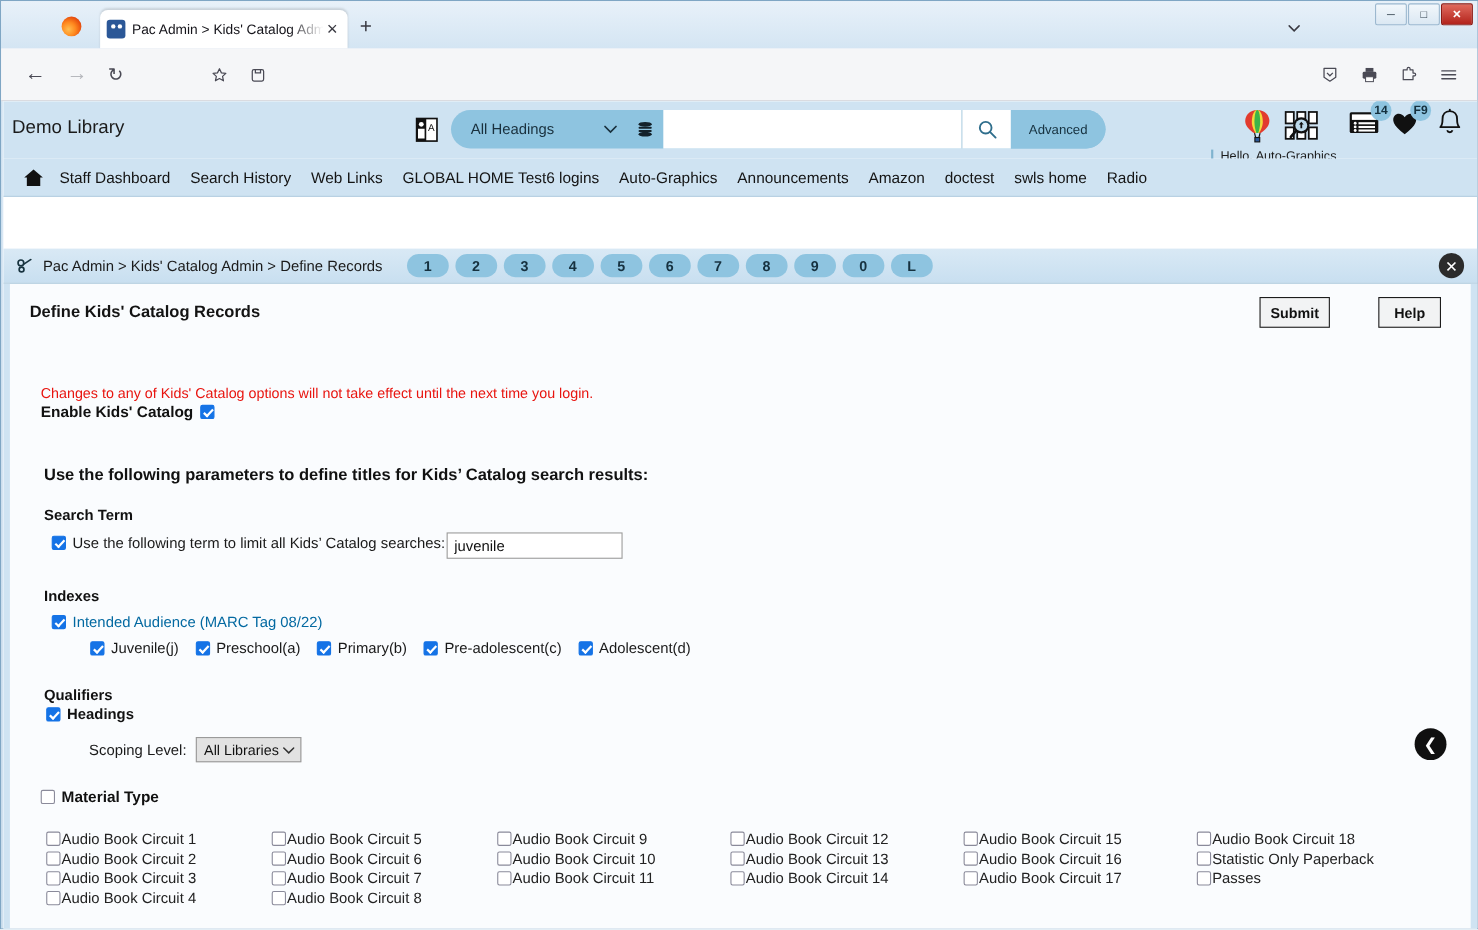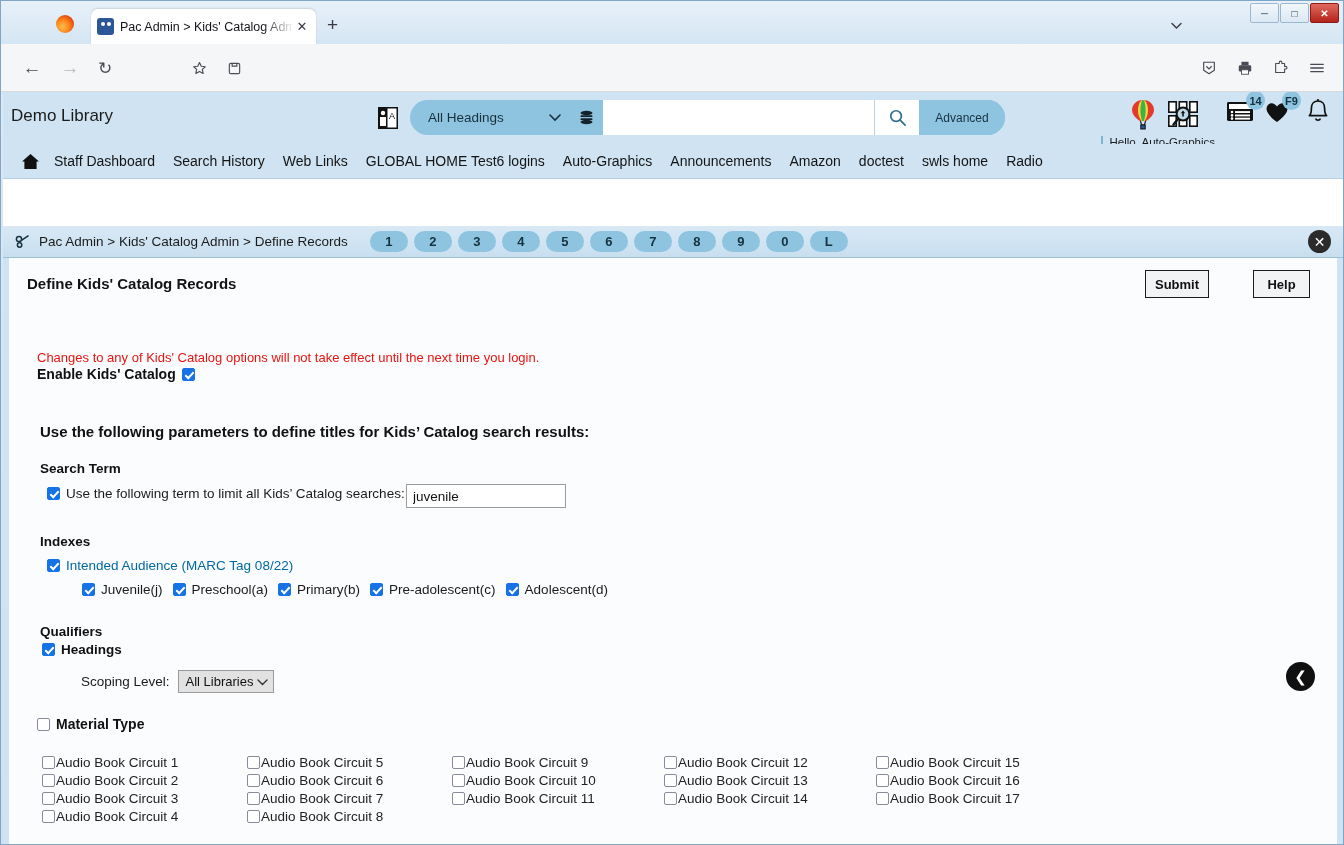--- a/index.html
+++ b/index.html
@@ -446,21 +446,21 @@
     position: absolute;
     left: 38px; top: 300px;
     display: flex; align-items: center;
     font-size: 13.5px;
     color: #0369a1;
   }
   .row-subaud {
     position: absolute;
     left: 73px; top: 324px;
     display: flex; align-items: center;
-    gap: 10px;
+    gap: 15px;
     font-size: 13.5px;
     color: #1a1a1a;
   }
   .sub-item { display: flex; align-items: center; }
   .scope-level-row {
     position: absolute;
     left: 72px; top: 412px;
     display: flex; align-items: center;
     font-size: 13.5px;
     color: #1a1a1a;
@@ -942,20 +942,34 @@
               </div>
           <div class="mat-item">
                 <span class="cb off"></span>
                 <span>Audio Book Circuit 16</span>
               </div>
           <div class="mat-item">
                 <span class="cb off"></span>
                 <span>Audio Book Circuit 17</span>
               </div>
         </div>
+        <div class="mat-col wide">
+          <div class="mat-item">
+                <span class="cb off"></span>
+                <span>Audio Book Circuit 18</span>
+              </div>
+          <div class="mat-item">
+                <span class="cb off"></span>
+                <span>Statistic Only Paperback</span>
+              </div>
+          <div class="mat-item">
+                <span class="cb off"></span>
+                <span>Passes</span>
+              </div>
+        </div>
       </div>
 
       <div class="float-back">❮</div>
     </div>
 
   </div>
  </div>
 </div>
 
 </body></html>

